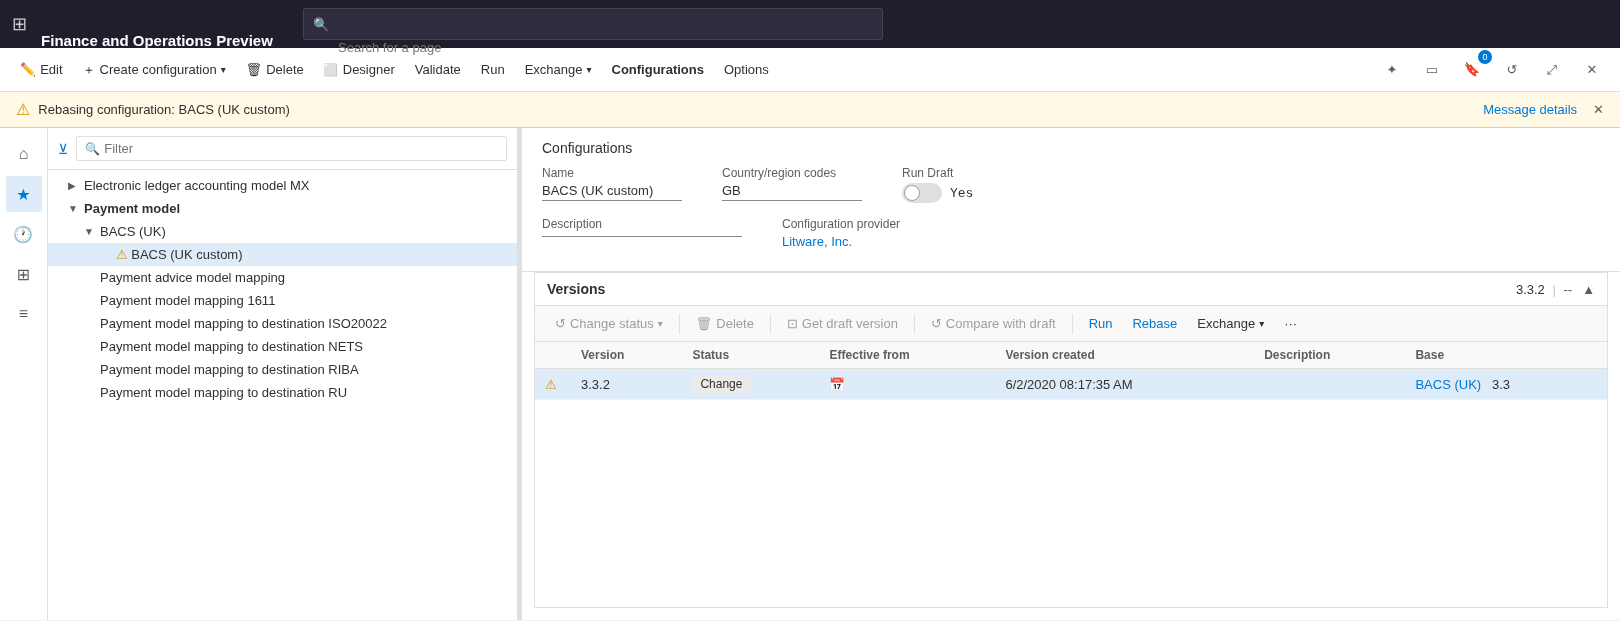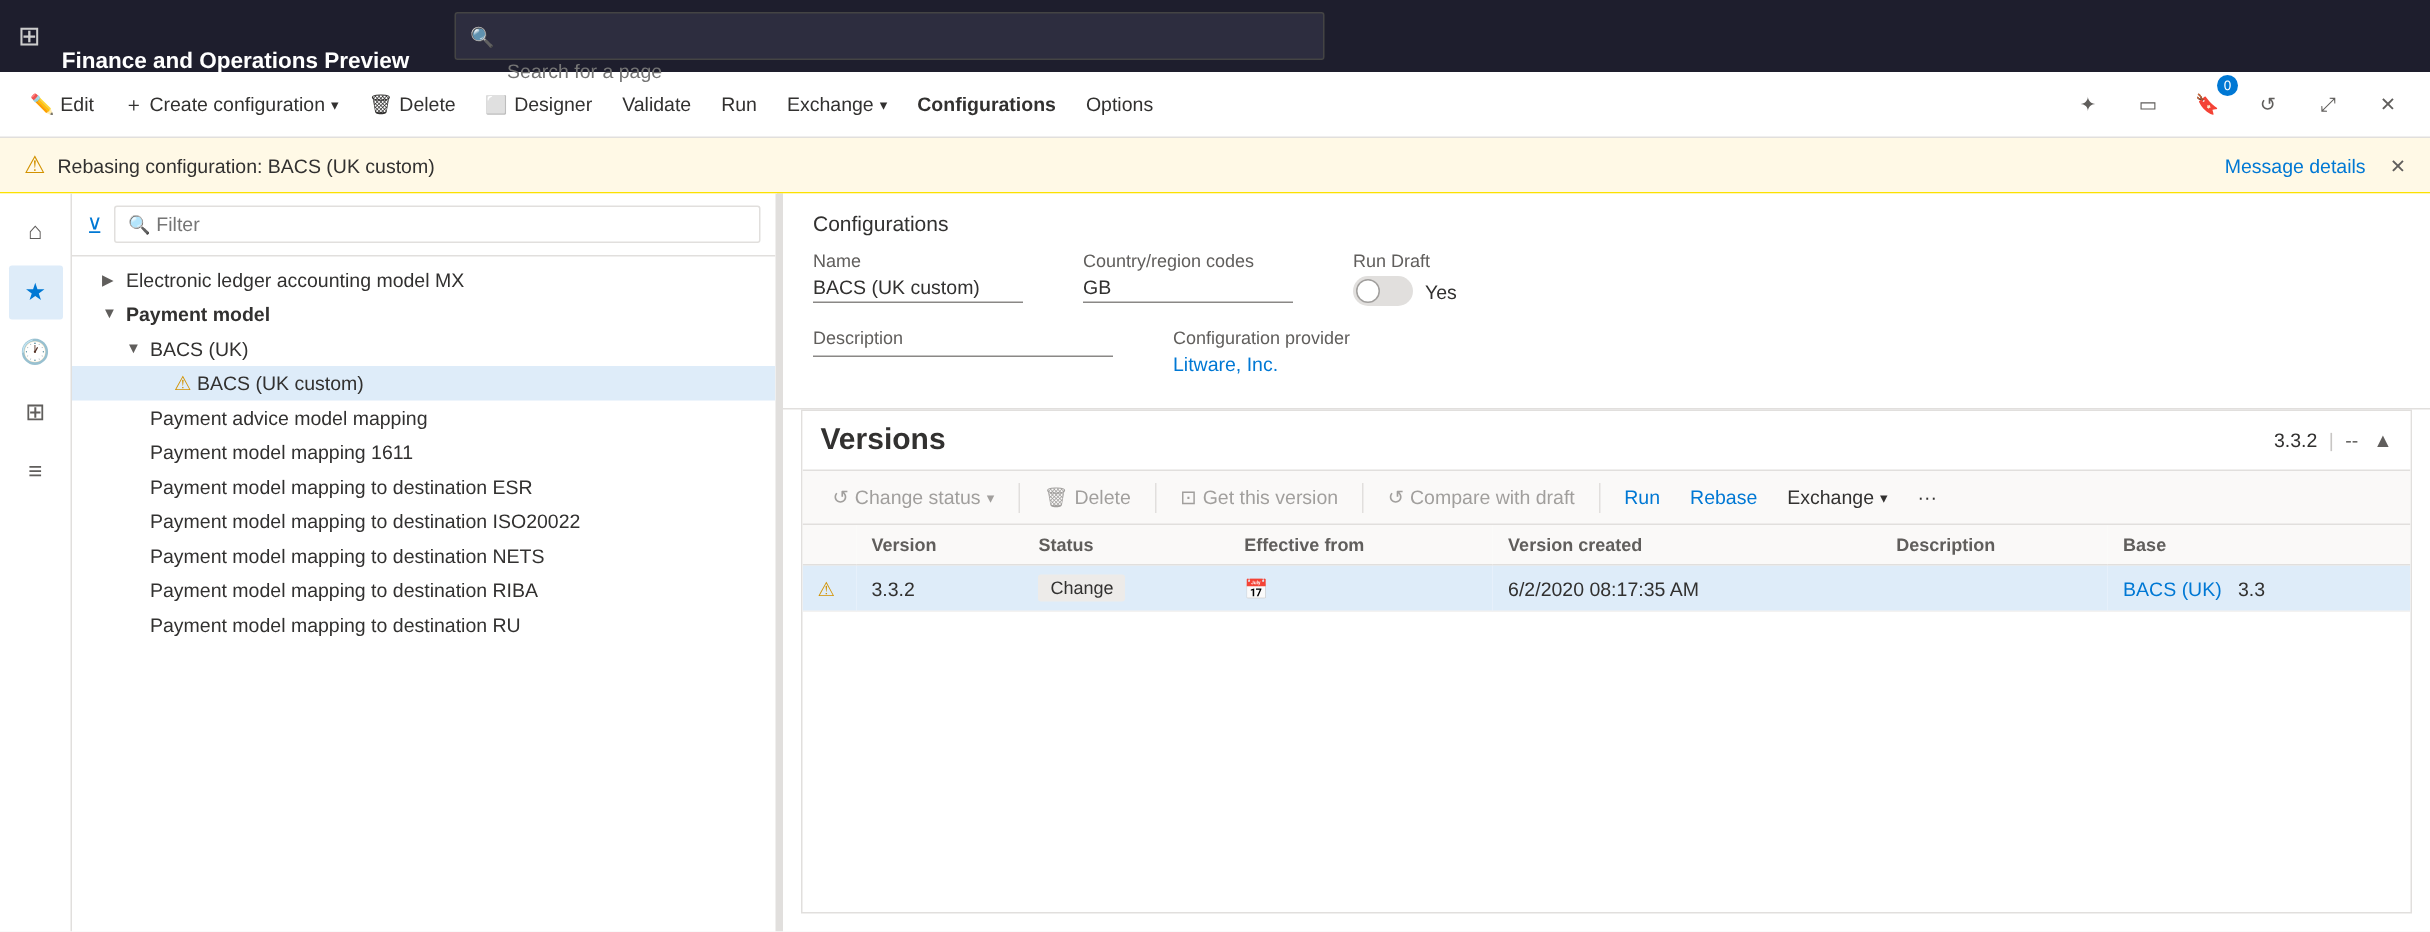--- a/index.html
+++ b/index.html
@@ -199,21 +199,21 @@
     .content-header {
       padding: 12px 20px 8px;
       border-bottom: 1px solid #e1dfdd;
     }
     .content-header h2 { font-size: 14px; font-weight: 400; color: #323130; margin-bottom: 10px; }
     .form-row { display: flex; gap: 40px; margin-bottom: 14px; flex-wrap: wrap; }
     .form-group { display: flex; flex-direction: column; gap: 3px; min-width: 140px; }
     .form-label { font-size: 12px; color: #605e5c; }
     .form-value { font-size: 13px; color: #323130; border-bottom: 1px solid #8a8886; padding-bottom: 2px; }
     .form-link { color: #0078d4; cursor: pointer; font-size: 13px; }
-    .toggle-group { display: flex; align-items: center; gap: 8px; }
+    .toggle-group { display: flex; align-items: center; gap: 8px; font-family: Liberation Mono, monospace; }
     .toggle {
       width: 40px; height: 20px;
       background: #e1dfdd;
       border-radius: 10px;
       cursor: pointer;
       position: relative;
     }
     .toggle.off .knob {
       position: absolute;
       left: 2px; top: 2px;
@@ -232,21 +232,21 @@
       flex-direction: column;
       overflow: hidden;
     }
     .versions-header {
       display: flex;
       align-items: center;
       padding: 8px 12px;
       border-bottom: 1px solid #e1dfdd;
       background: #fff;
     }
-    .versions-title { font-size: 20px; font-weight: 600; flex: 1; }
+    .versions-title { font-size: 14px; font-weight: 600; flex: 1; }
     .version-nav { display: flex; align-items: center; gap: 4px; font-size: 13px; color: #605e5c; }
     .version-nav .ver-num { color: #323130; }
     .version-nav .sep { color: #c8c6c4; }
 
     .versions-toolbar {
       display: flex;
       align-items: center;
       padding: 6px 12px;
       border-bottom: 1px solid #e1dfdd;
       gap: 4px;
@@ -418,24 +418,20 @@
       <div class="tree-item indent-2">
         <span class="expand-icon"></span>
         <span class="item-text">Payment advice model mapping</span>
       </div>
 
       <div class="tree-item indent-2">
         <span class="expand-icon"></span>
         <span class="item-text">Payment model mapping 1611</span>
       </div>
 
-      <div class="tree-item indent-2">
-        <span class="expand-icon"></span>
-        <span class="item-text">Payment model mapping to destination ESR</span>
-      </div>
 
       <div class="tree-item indent-2">
         <span class="expand-icon"></span>
         <span class="item-text">Payment model mapping to destination ISO20022</span>
       </div>
 
       <div class="tree-item indent-2">
         <span class="expand-icon"></span>
         <span class="item-text">Payment model mapping to destination NETS</span>
       </div>
@@ -505,21 +501,21 @@
           <span style="font-size:10px;">▾</span>
         </button>
         <div class="v-divider"></div>
         <button class="v-btn disabled">
           <span>🗑</span>
           <span>Delete</span>
         </button>
         <div class="v-divider"></div>
         <button class="v-btn disabled">
           <span>⊡</span>
-          <span>Get this version</span>
+          <span>Get draft version</span>
         </button>
         <div class="v-divider"></div>
         <button class="v-btn disabled">
           <span>↺</span>
           <span>Compare with draft</span>
         </button>
         <div class="v-divider"></div>
         <button class="v-btn blue">
           <span>Run</span>
         </button>

